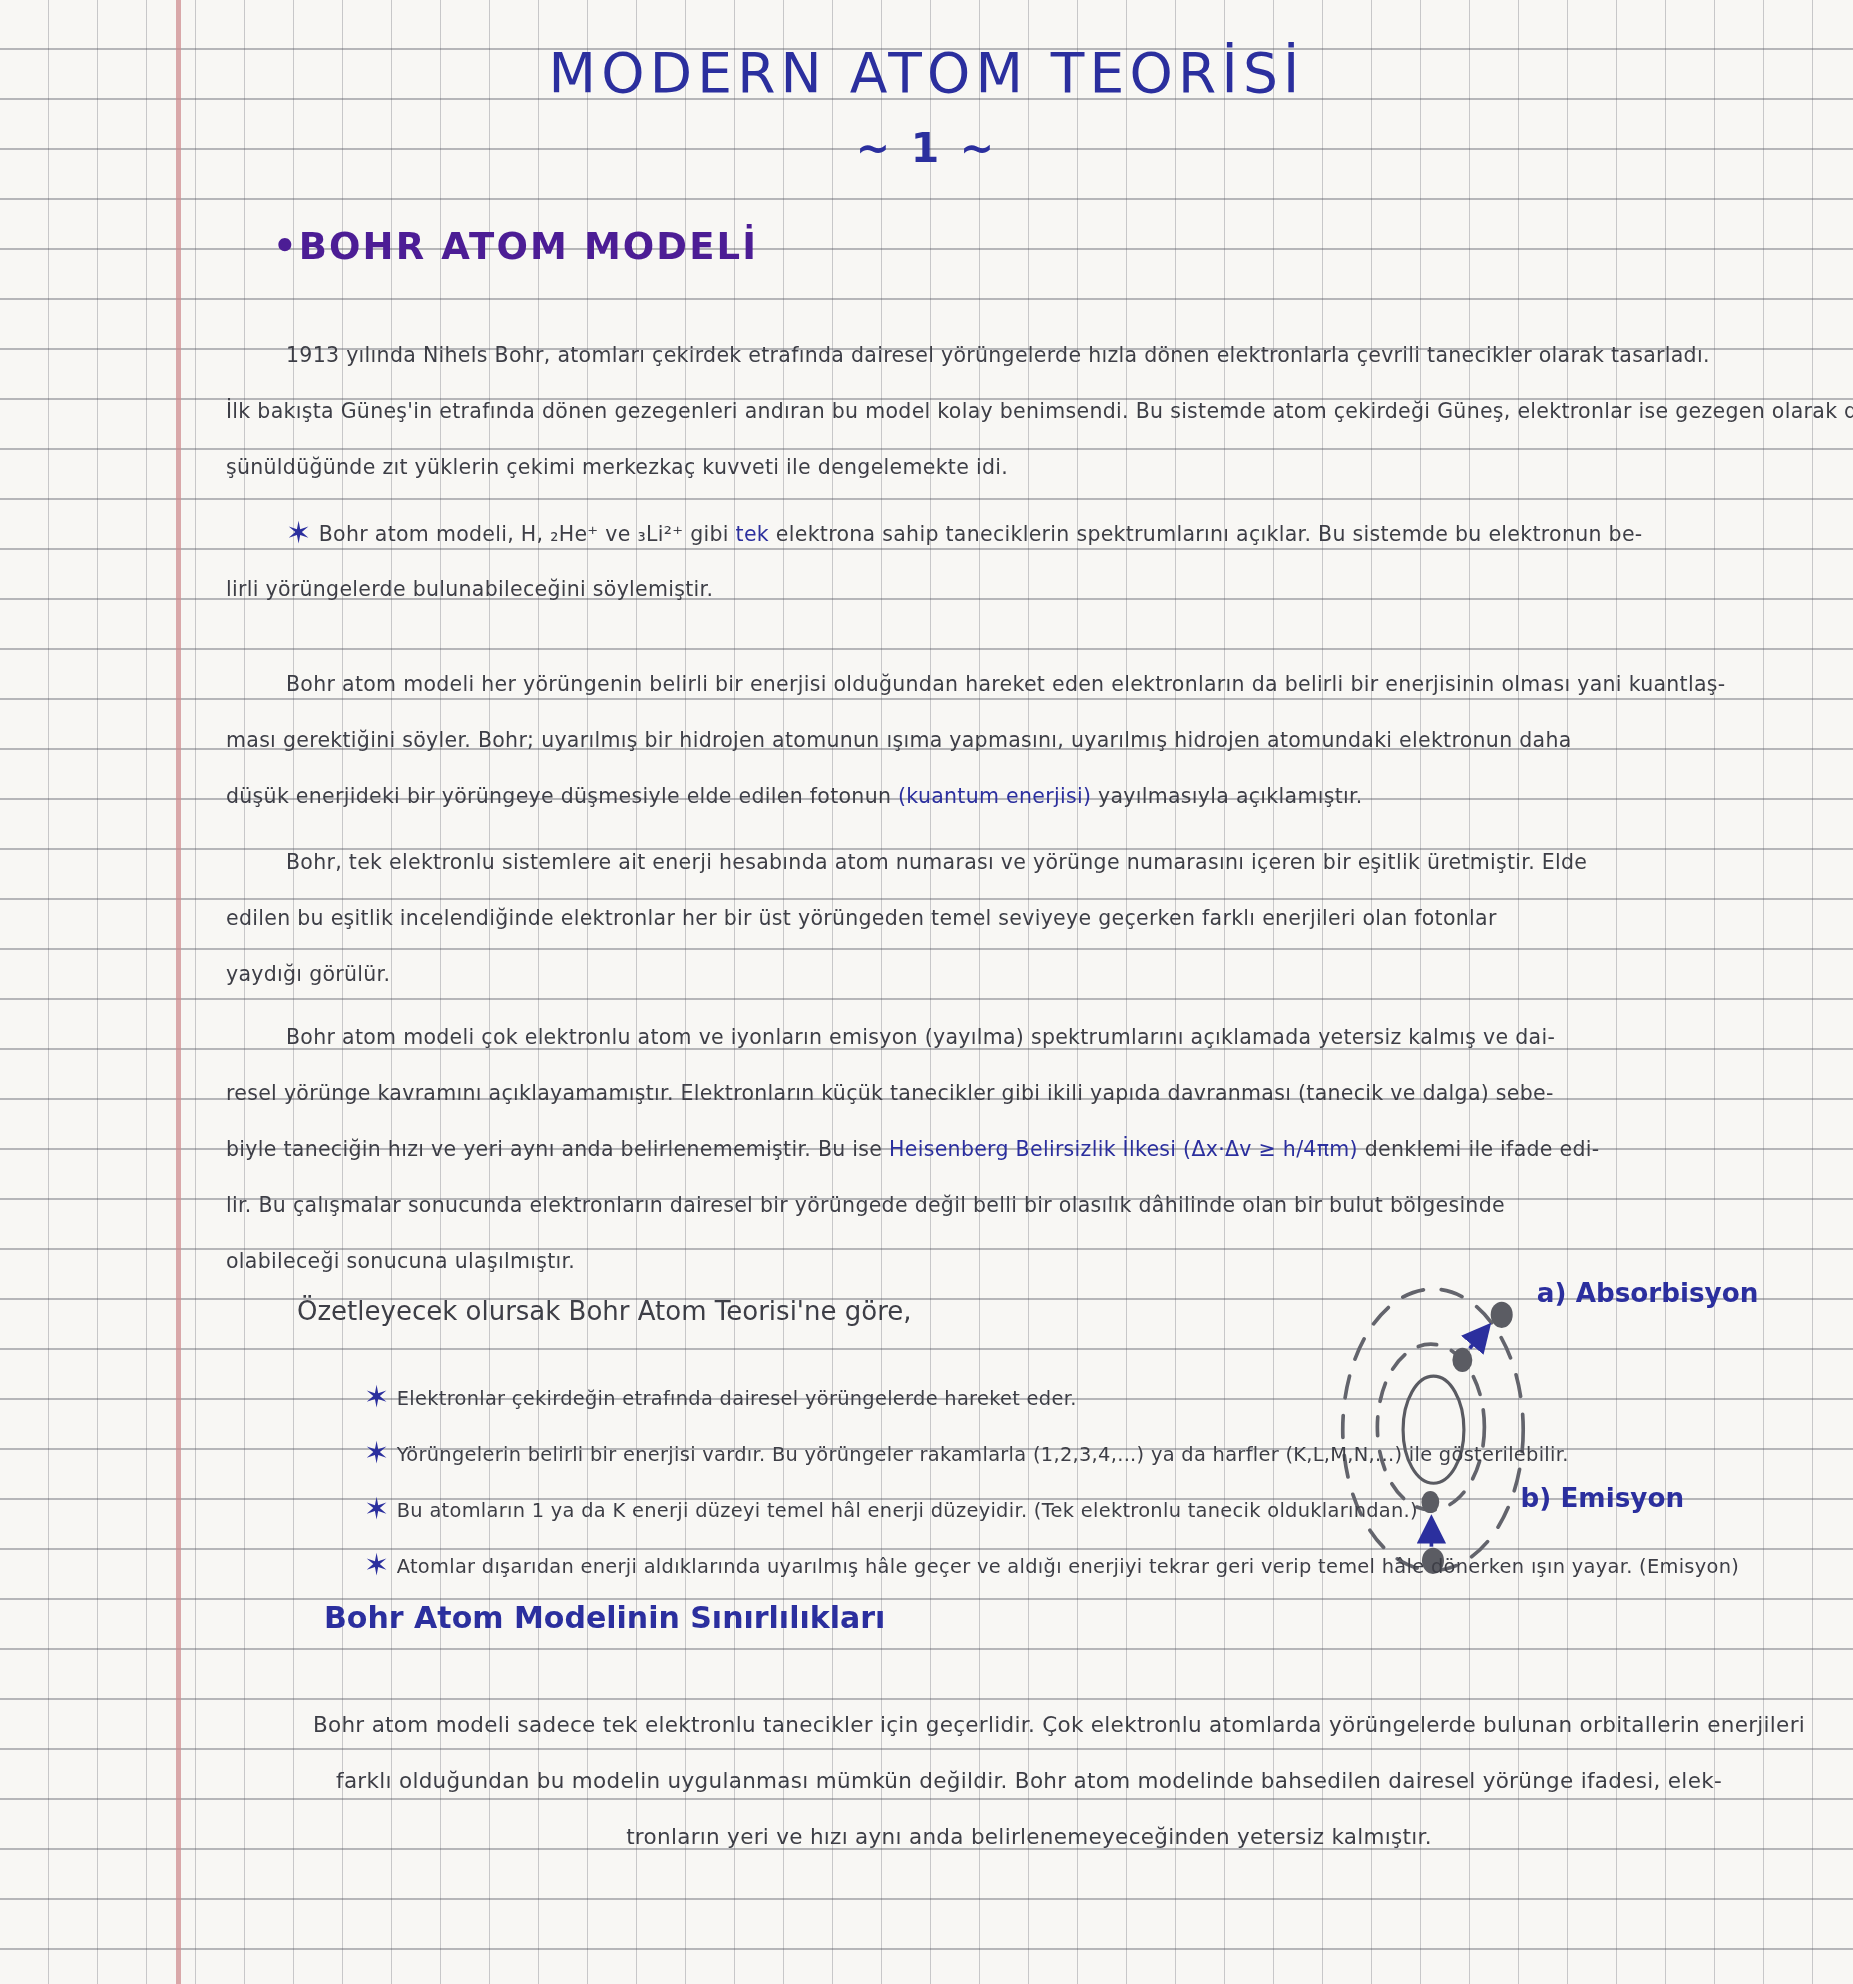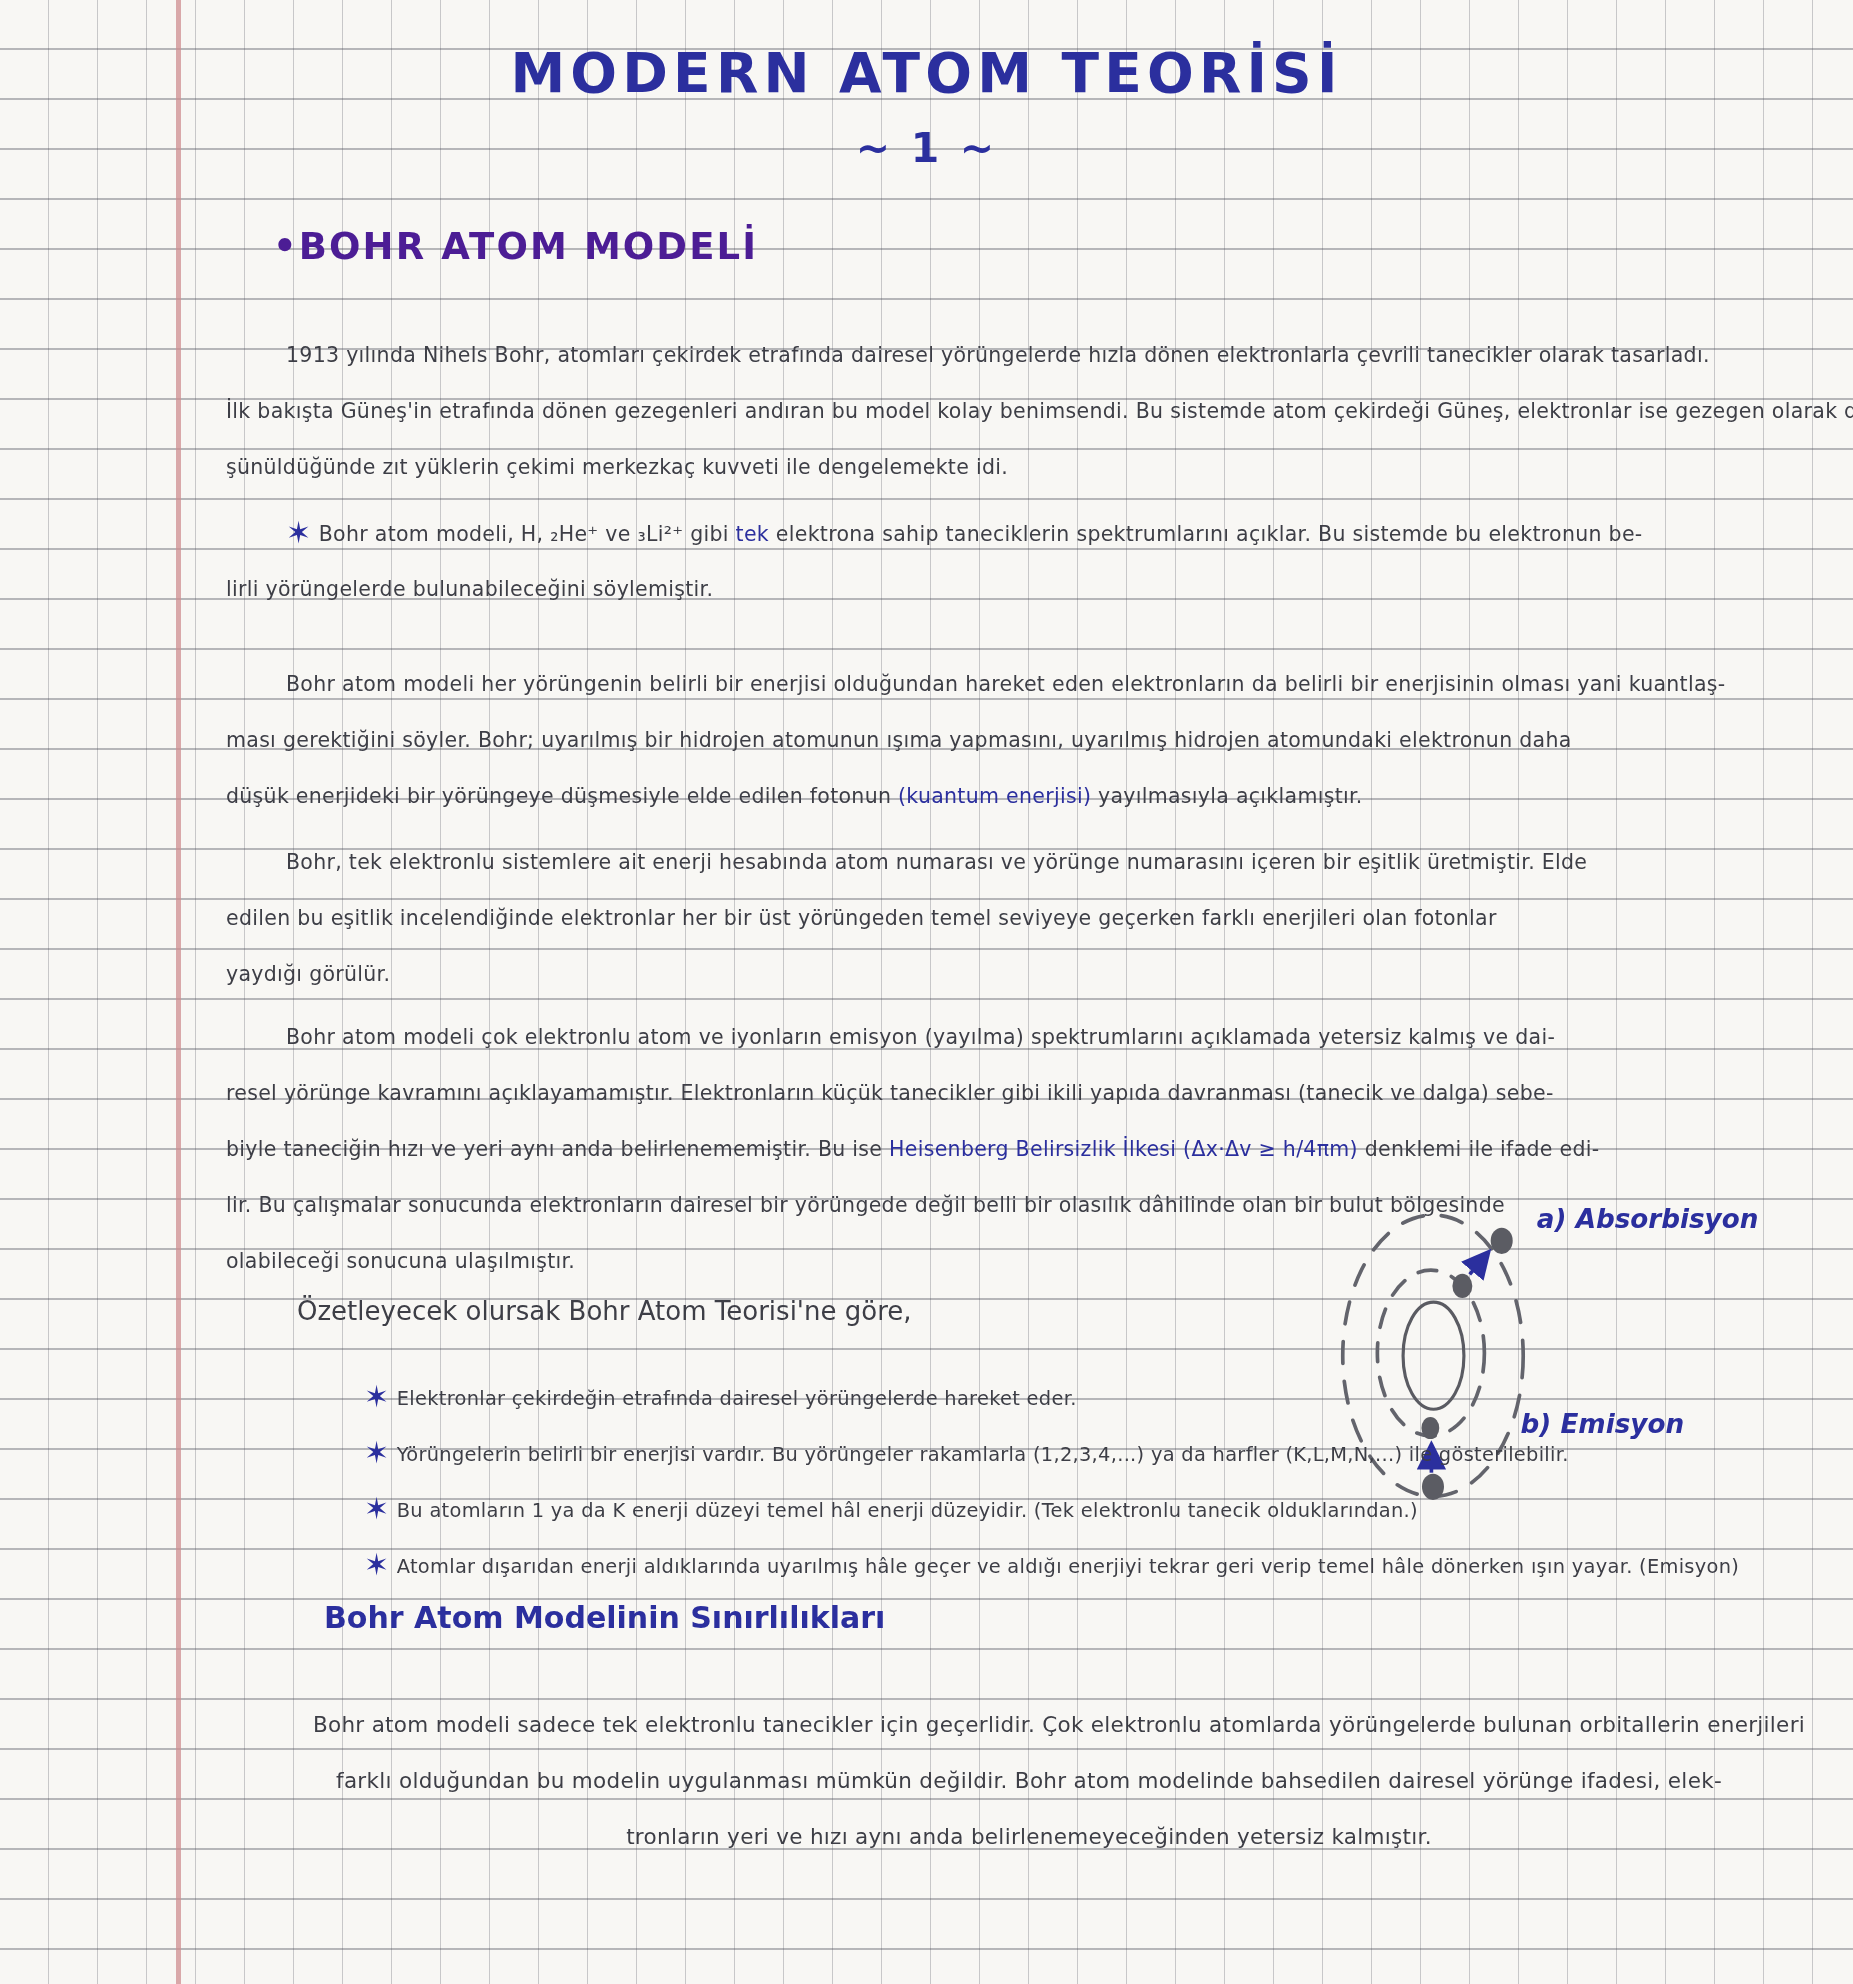--- a/index.html
+++ b/index.html
@@ -8,33 +8,33 @@
     font-family:"DejaVu Sans",sans-serif;
     background:
       repeating-linear-gradient(to bottom, transparent 0 48px, rgba(74,76,88,0.38) 48px 50px),
       repeating-linear-gradient(to right, transparent 0 48px, rgba(74,76,88,0.28) 48px 49px),
       #f8f7f4;
   }
   .margin-line{position:absolute;top:0;bottom:0;left:176px;width:4.7px;background:#cf8d90;opacity:.75;}
   .ink{color:#3d3e46;}
   .blue{color:#2b2f9e;}
   .abs{position:absolute;}
-  .page-title{width:1853px;text-align:center;top:41px;left:0;font-size:55px;font-weight:bold;letter-spacing:5.2px;color:#2b2f9e;}
+  .page-title{width:1853px;text-align:center;top:41px;left:0;font-size:55px;font-weight:normal;letter-spacing:5.2px;color:#2b2f9e;}
   .page-subtitle{width:1853px;text-align:center;top:124px;left:0;font-size:41px;font-weight:bold;color:#2b2f9e;letter-spacing:3.1px;}
   .section-heading{left:273px;top:225px;font-size:37px;font-weight:bold;color:#4c1d95;letter-spacing:2.1px;}
   .para{left:226px;width:1606px;}
   .ln{white-space:nowrap;height:56px;line-height:56px;font-size:20.5px;color:#3d3e46;letter-spacing:0.3px;}
   .indent{padding-left:60px;}
   .star{font-size:30px;color:#2b2f9e;font-weight:bold;margin-right:7.3px;vertical-align:-2.1px;}
   .summary-intro{left:297px;top:1296px;font-size:26px;color:#3d3e46;}
   .items{left:364px;top:1369px;width:1470px;}
   .items .ln{font-size:19.4px;height:56px;line-height:56px;}
   .sub-heading{left:324px;top:1600px;font-size:30px;font-weight:bold;color:#2b2f9e;}
   .p6 .ln{font-size:21.5px;}
-  .diagram{left:1307px;top:1181px;font-style:italic;}
+  .diagram{left:1307px;top:1255px;}
   svg text{font-family:"DejaVu Sans",sans-serif;}
 </style>
 </head>
 <body>
 
 <div class="margin-line"></div>
 
 <div class="abs page-title">MODERN ATOM TEORİSİ</div>
 <div class="abs page-subtitle">~ 1 ~</div>
 

